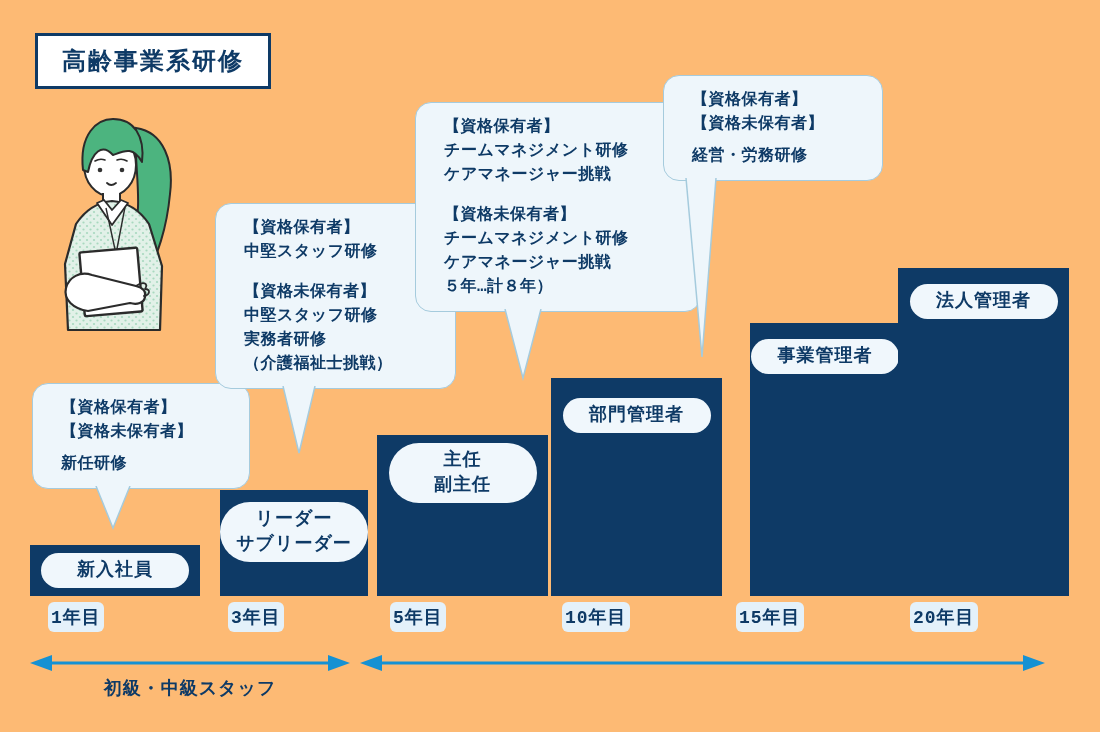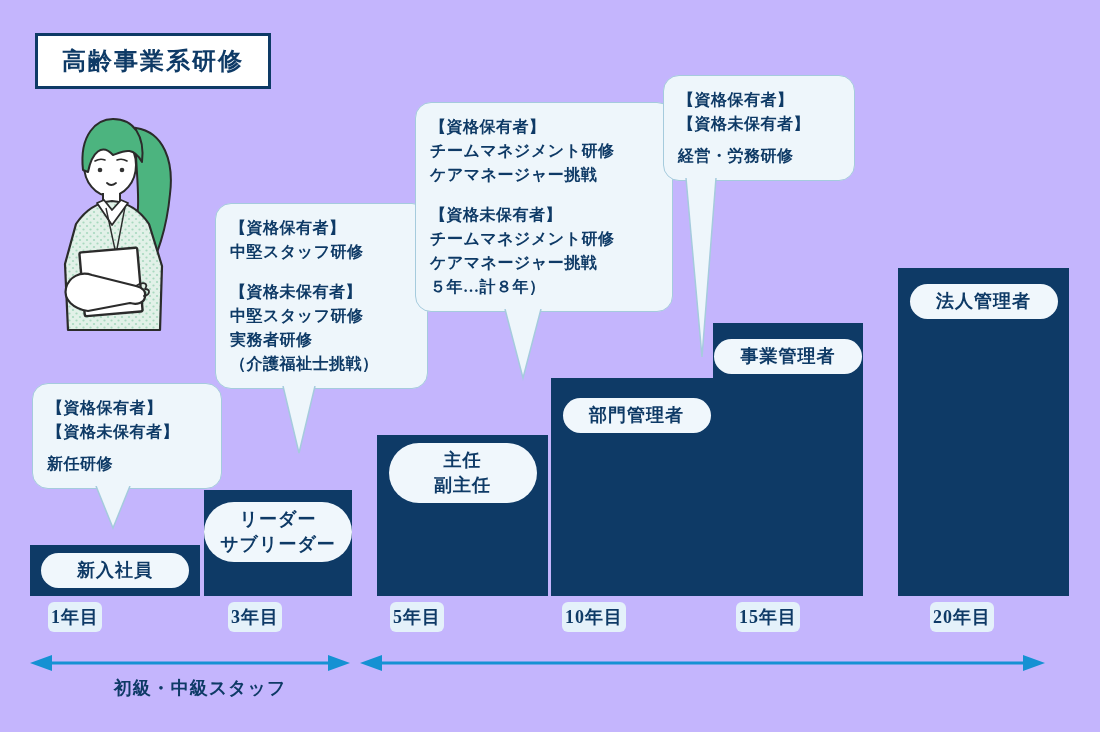--- a/index.html
+++ b/index.html
@@ -2,22 +2,22 @@
 <html style="--navy: #0e3a66; --bubble-bg: #eef6fb; --bubble-border: #a5cbdd; --pill-bg: #f0f7fc; --year-bg: #e4f1fa; --arrow-blue: #1591d3; --hair-green: #4cb47f; --shirt-green: #e2f1e8; --shirt-dot: #a8d9bf; --outline: #2b2b2b;"><head>
 <meta charset="utf-8">
 <style>
   :root{
     --navy:#0e3a66; --bubble-bg:#eef6fb; --bubble-border:#a5cbdd;
     --pill-bg:#f0f7fc; --year-bg:#e4f1fa; --arrow-blue:#1591d3;
     --hair-green:#4cb47f; --shirt-green:#e2f1e8; --shirt-dot:#a8d9bf; --outline:#2b2b2b;
   }
   html,body{margin:0;padding:0;background:#fff;}
   .canvas{
-    position:relative; width:1100px; height:732px; background:#c4b5fd; overflow:hidden;
-    font-family:Liberation Serif, serif; color:var(--navy);
+    position:relative; width:1100px; height:732px; background:#fdba74; overflow:hidden;
+    font-family:Liberation Mono, monospace; color:var(--navy);
   }
   .title-box{
     position:absolute; left:35px; top:33px; border:3px solid var(--navy);
     padding:9px 24px; font-size:24px; font-weight:bold; letter-spacing:2px;
     color:var(--navy); background:#fff; white-space:nowrap;
   }
   .person{position:absolute; left:50px; top:112px;}
   .bar{position:absolute; background:var(--navy);}
   .pill{
     position:absolute; left:50%; transform:translateX(-50%);
@@ -26,21 +26,21 @@
     color:var(--navy); letter-spacing:1px;
   }
   .pill .bline{line-height:25px; min-height:25px;}
   .year{
     position:absolute; top:602px; background:var(--year-bg); color:var(--navy);
     font-size:18px; font-weight:bold; padding:3px 3px; border-radius:6px;
     letter-spacing:1px; white-space:nowrap;
   }
   .bubble{
     position:absolute; background:var(--bubble-bg); border:1.5px solid var(--bubble-border);
-    border-radius:16px; padding:12px 14px; font-size:16px; font-weight:bold;
+    border-radius:16px; padding:12px 28px; font-size:16px; font-weight:bold;
     color:var(--navy); letter-spacing:0.5px;
   }
   .bubble .bline{line-height:24px; min-height:24px; white-space:nowrap;}
   .bubble .bline.gap{height:16px; min-height:16px;}
   .bubble.compact .bline.gap{height:8px; min-height:8px;}
   .tail{position:absolute; top:100%; margin-top:-2px;}
   .tail path{fill:var(--bubble-bg); stroke:var(--bubble-border); stroke-width:1.5;}
   .range-arrow{position:absolute; top:653px;}
   .range-arrow line{stroke:var(--arrow-blue); stroke-width:3;}
   .range-arrow polygon{fill:var(--arrow-blue);}
@@ -91,54 +91,54 @@
 
     <path d="M16,176 C19,165 30,159 42,163 L86,174 Q97,177 95,185 C94,191 87,193 80,191 L38,199 C24,197 13,188 16,176 Z" fill="#fff" stroke="var(--outline)" stroke-width="2.2" stroke-linejoin="round"></path>
     <path d="M86,174 C93,169 99,171 95,177 M95,177 C101,177 100,183 94,184" fill="none" stroke="var(--outline)" stroke-width="1.8" stroke-linecap="round"></path>
   </svg>
 
   <div class="bar" style="left:30px;top:545px;width:170px;height:51px">
     <div class="pill" style="top:8px">
         <div class="bline">新入社員</div>
       </div>
   </div>
-  <div class="bar" style="left:204px;top:490px;width:148px;height:106px">
+  <div class="bar" style="left:220px;top:490px;width:148px;height:106px">
     <div class="pill" style="top:12px">
         <div class="bline">リーダー</div>
         <div class="bline">サブリーダー</div>
       </div>
   </div>
   <div class="bar" style="left:377px;top:435px;width:171px;height:161px">
     <div class="pill" style="top:8px">
         <div class="bline">主任</div>
         <div class="bline">副主任</div>
       </div>
   </div>
   <div class="bar" style="left:551px;top:378px;width:171px;height:218px">
     <div class="pill" style="top:20px">
         <div class="bline">部門管理者</div>
       </div>
   </div>
-  <div class="bar" style="left:713px;top:323px;width:150px;height:273px">
+  <div class="bar" style="left:750px;top:323px;width:150px;height:273px">
     <div class="pill" style="top:16px">
         <div class="bline">事業管理者</div>
       </div>
   </div>
   <div class="bar" style="left:898px;top:268px;width:171px;height:328px">
     <div class="pill" style="top:16px">
         <div class="bline">法人管理者</div>
       </div>
   </div>
 
   <div class="year" style="left:48px">1年目</div>
   <div class="year" style="left:228px">3年目</div>
   <div class="year" style="left:390px">5年目</div>
   <div class="year" style="left:562px">10年目</div>
   <div class="year" style="left:736px">15年目</div>
-  <div class="year" style="left:930px">20年目</div>
+  <div class="year" style="left:910px">20年目</div>
 
   <div class="bubble compact" style="left:32px;top:383px;width:160px">
     <div>
         <div class="bline">【資格保有者】</div>
         <div class="bline">【資格未保有者】</div>
         <div class="bline gap"></div>
         <div class="bline">新任研修</div>
       </div>
     <svg class="tail" style="left:62px" width="37" height="46" viewBox="0 0 37 46">
         <path d="M1,0 L18,42 L35,0"></path>
@@ -191,15 +191,15 @@
   <svg class="range-arrow" style="left:30px" width="320" height="20" viewBox="0 0 320 20">
     <line x1="18" y1="10" x2="302" y2="10"></line>
     <polygon points="0,10 22,2 22,18"></polygon>
     <polygon points="320,10 298,2 298,18"></polygon>
   </svg>
   <svg class="range-arrow" style="left:360px" width="685" height="20" viewBox="0 0 685 20">
     <line x1="18" y1="10" x2="667" y2="10"></line>
     <polygon points="0,10 22,2 22,18"></polygon>
     <polygon points="685,10 663,2 663,18"></polygon>
   </svg>
-  <div class="range-label" style="left:40px;width:320px">初級・中級スタッフ</div>
+  <div class="range-label" style="left:30px;width:320px">初級・中級スタッフ</div>
 
 </div>
 
 </body></html>

